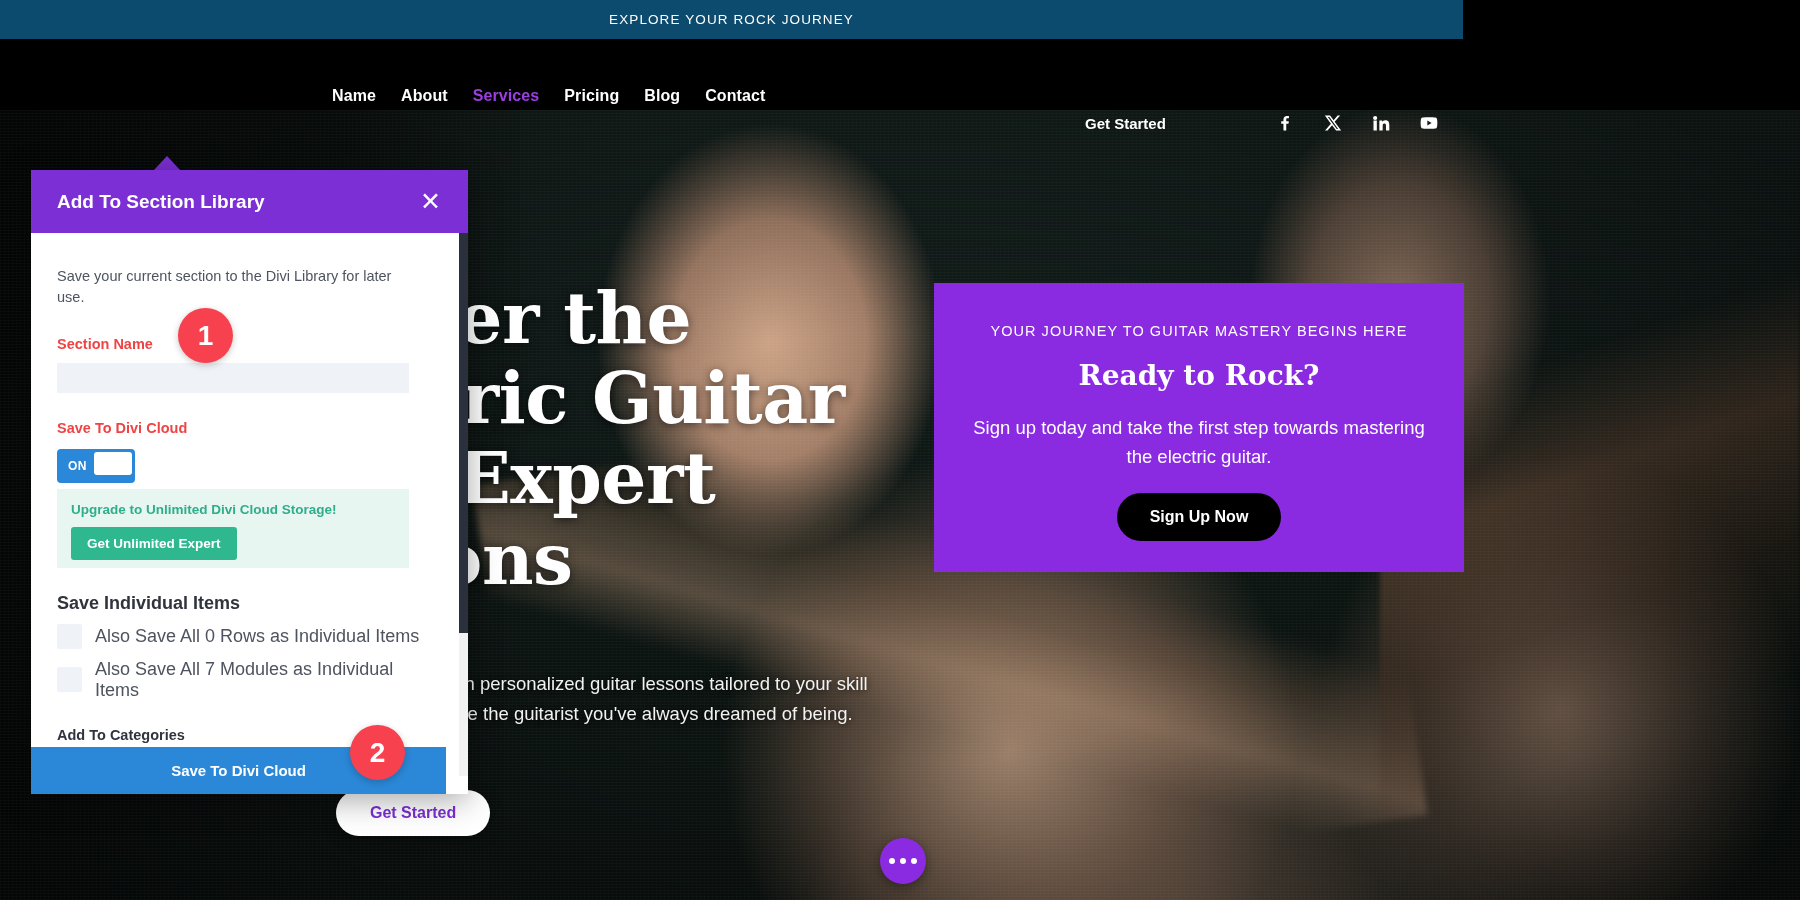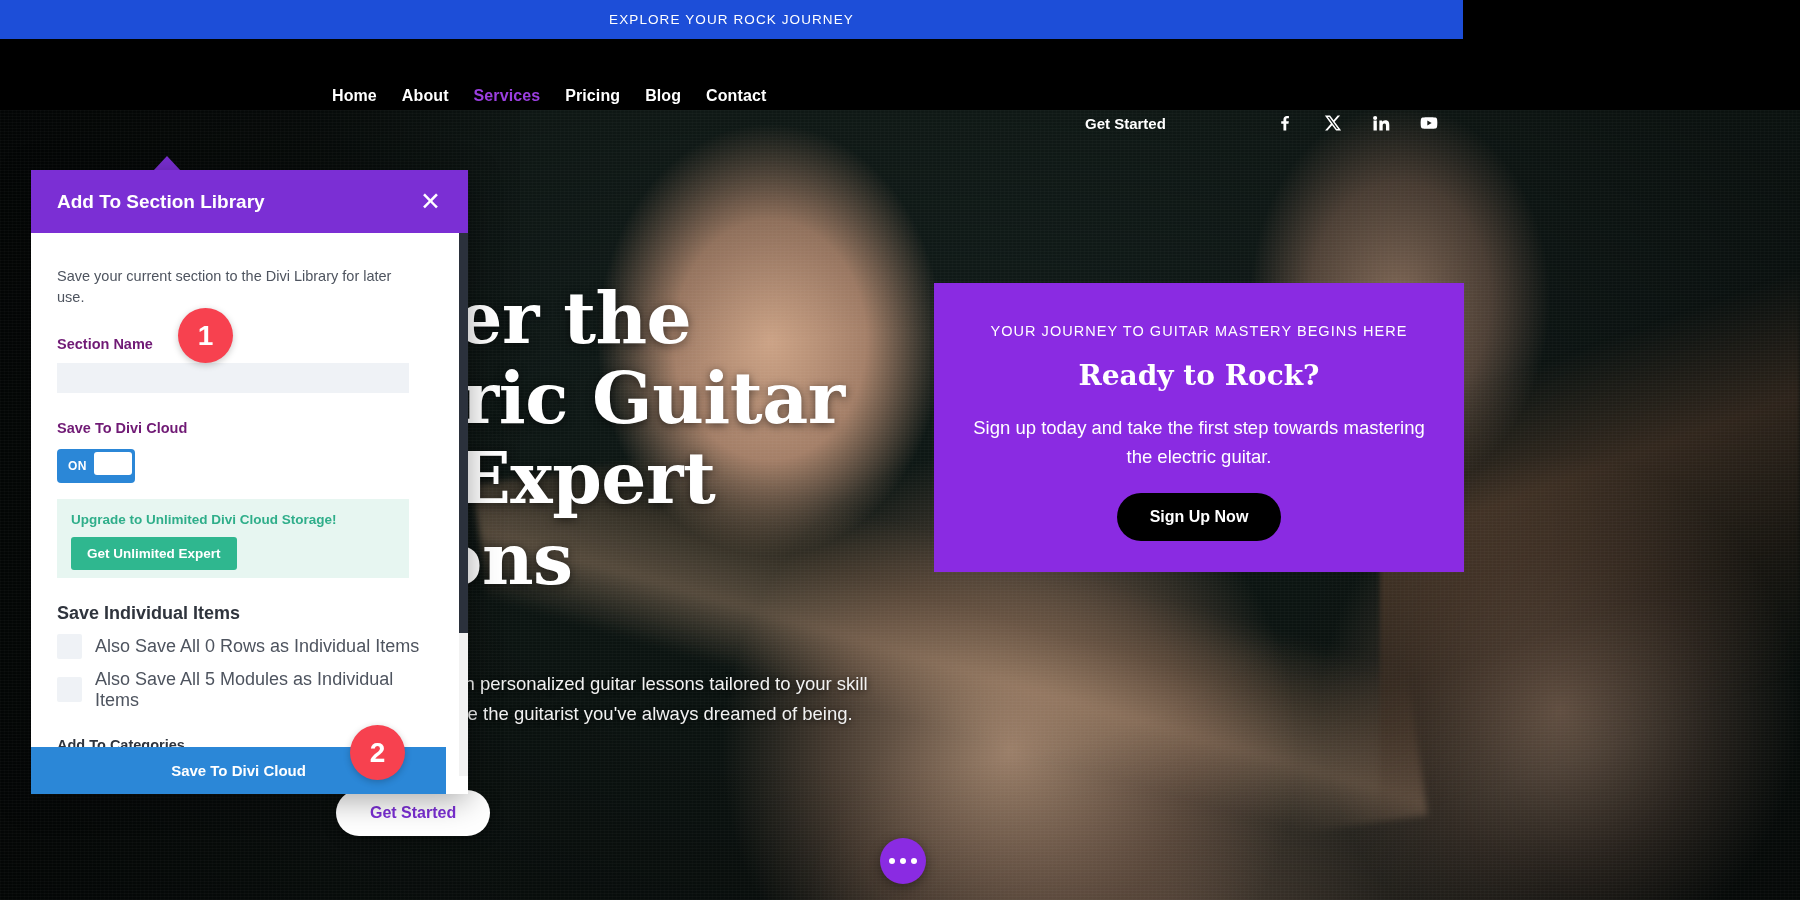--- a/index.html
+++ b/index.html
@@ -45,21 +45,21 @@
     position: absolute; left: 0; top: 110px; width: 1800px; height: 790px;
     opacity: 0.10;
     background-image:
       repeating-linear-gradient(0deg, rgba(255,255,255,0.25) 0 1px, rgba(0,0,0,0) 1px 3px),
       repeating-linear-gradient(90deg, rgba(255,255,255,0.18) 0 1px, rgba(0,0,0,0) 1px 4px);
   }
 
   
   .announce-bar {
     position: absolute; left: 0; top: 0; width: 1463px; height: 39px;
-    background: #1d4ed8;
+    background: #0c4a6e;
     display: flex; align-items: center; justify-content: center;
   }
   .announce-text {
     color: #ffffff; font-size: 13.5px; letter-spacing: 1.1px; font-weight: 400;
     text-transform: uppercase;
   }
   .announce-gap {
     position: absolute; left: 1463px; top: 0; width: 337px; height: 39px; background: #000;
   }
 
@@ -187,21 +187,21 @@
     position: absolute; right: 0px; top: 0px; width: 9px; height: 400px;
     background: #2b313c; border-radius: 0;
   }
 
   .desc-text {
     margin-top: 33px; width: 352px;
     color: #4e545f; font-size: 14.5px; line-height: 1.48;
   }
   .field-label {
     margin-top: 27px;
-    color: #701a75; font-size: 14.5px; font-weight: bold;
+    color: #ef4444; font-size: 14.5px; font-weight: bold;
   }
   .text-input {
     margin-top: 11px; display: block;
     width: 352px; height: 30px;
     background: #eff2f6; border: none; outline: none;
     padding: 0 12px; font-size: 14px; color: #2f343d;
     font-family: "Liberation Sans", sans-serif;
   }
   .toggle {
     margin-top: 13px;
@@ -212,21 +212,21 @@
   }
   .toggle-label {
     color: #ffffff; font-size: 12px; font-weight: bold; letter-spacing: 0.4px;
     position: absolute; left: 11px;
   }
   .toggle-knob {
     position: absolute; right: 3px; top: 3px;
     width: 38px; height: 23px; background: #ffffff; border-radius: 3px;
   }
   .upgrade-box {
-    margin-top: 16px; width: 352px; height: 79px;
+    margin-top: 6px; width: 352px; height: 79px;
     background: #e7f6f1;
     padding: 13px 14px 0 14px;
   }
   .upgrade-text {
     color: #2fae8a; font-size: 13.5px; font-weight: bold;
   }
   .upgrade-btn {
     margin-top: 10px;
     background: #2fb78f; color: #ffffff;
     border: none; border-radius: 3px; cursor: pointer;
@@ -280,21 +280,21 @@
   <div class="photo-vignette"></div>
   <div class="photo-grain"></div>
 
   <div class="announce-bar">
     <span class="announce-text">EXPLORE YOUR ROCK JOURNEY</span>
   </div>
   <div class="announce-gap"></div>
 
   <div class="navbar">
     <div class="nav-links">
-      <span class="nav-link">Home</span>
+      <span class="nav-link">Name</span>
       <span class="nav-link">About</span>
       <span class="nav-link active">Services</span>
       <span class="nav-link">Pricing</span>
       <span class="nav-link">Blog</span>
       <span class="nav-link">Contact</span>
     </div>
 
     <div class="nav-cta">Get Started</div>
 
     <div class="social-row">
@@ -359,21 +359,21 @@
 
       <div class="section-head">Save Individual Items</div>
 
       <div class="check-row">
         <span class="checkbox"></span>
         <span class="check-text">Also Save All 0 Rows as Individual Items</span>
       </div>
 
       <div class="check-row">
         <span class="checkbox"></span>
-        <span class="check-text">Also Save All 5 Modules as Individual Items</span>
+        <span class="check-text">Also Save All 7 Modules as Individual Items</span>
       </div>
 
       <div class="cat-head">Add To Categories</div>
 
       <div class="modal-scroll-track">
         <div class="modal-scroll-thumb"></div>
       </div>
     </div>
 
     <button class="modal-footer-btn">Save To Divi Cloud</button>

